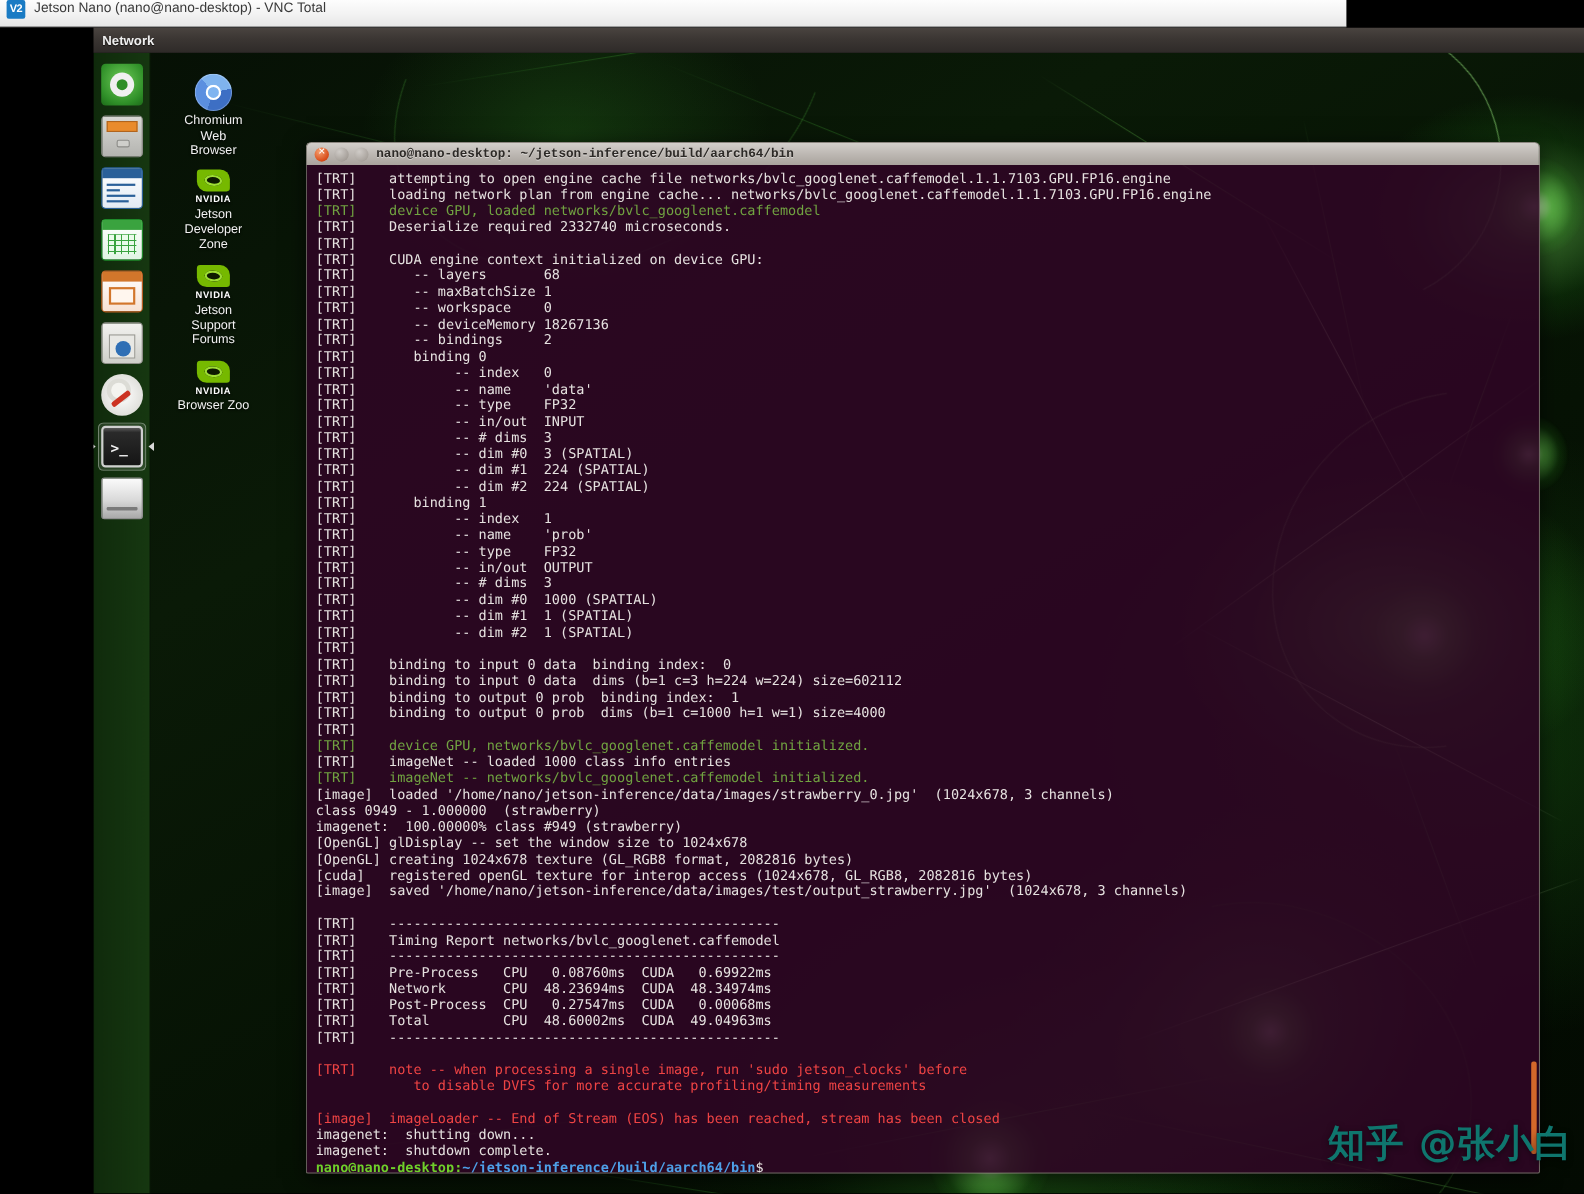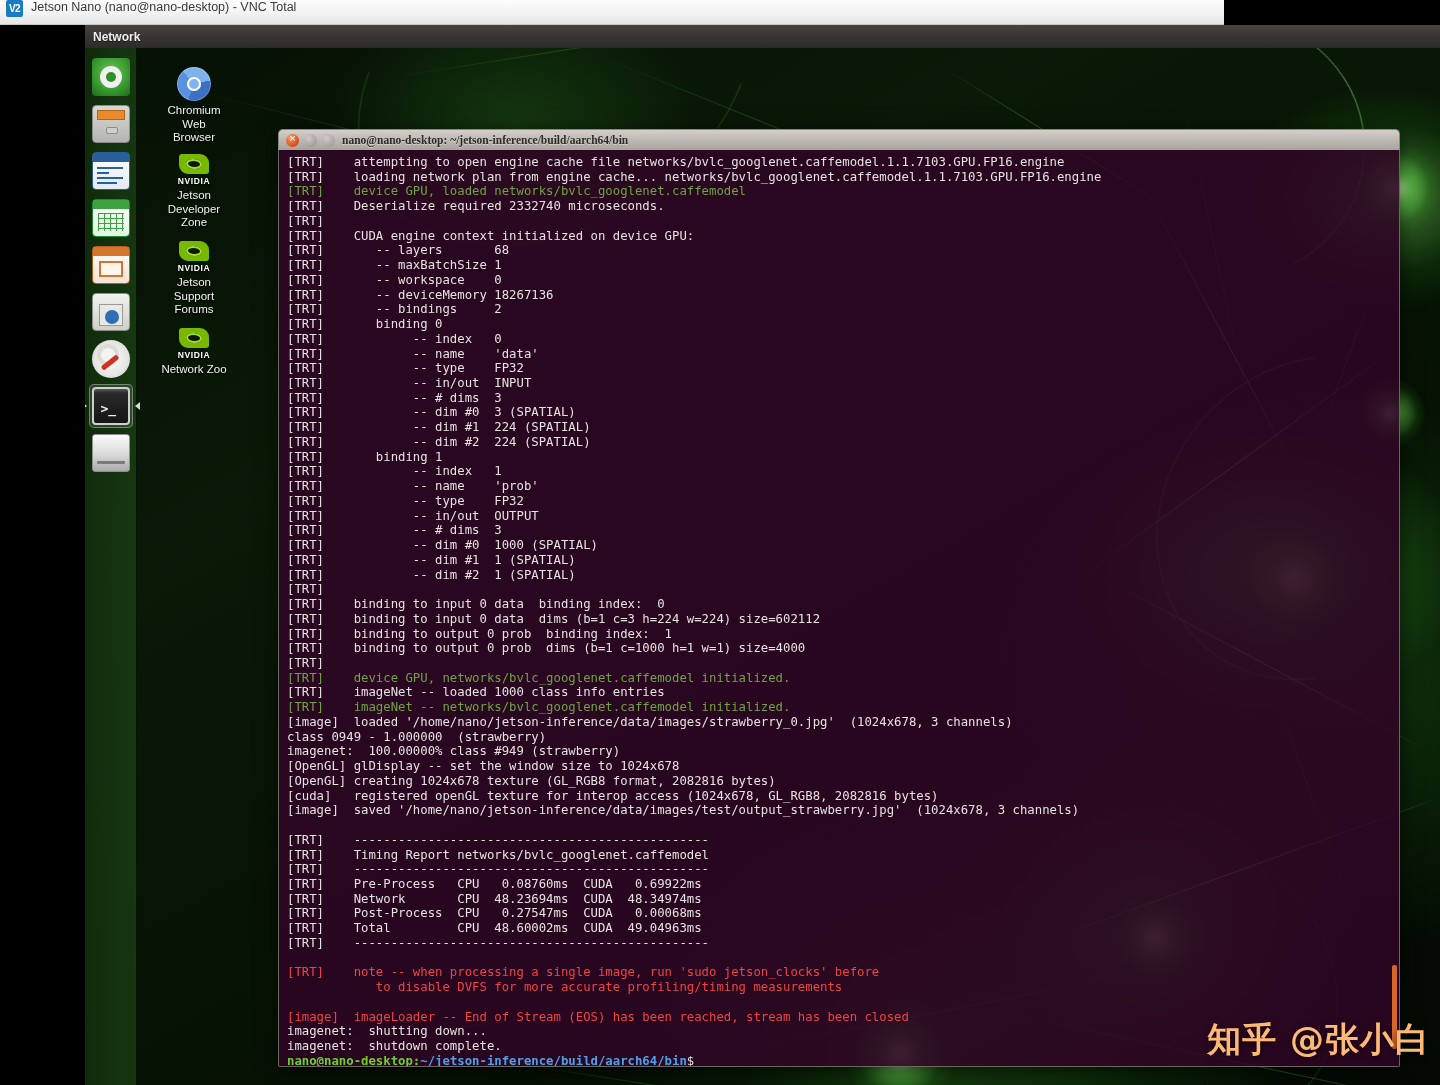--- a/index.html
+++ b/index.html
@@ -157,21 +157,21 @@
   }
   .wbtn { width:13px; height:13px; border-radius:50%; margin-left:5px; }
   .wbtn.close { background:radial-gradient(circle at 35% 30%, #f5a070, #d84a17 70%, #9c3007); margin-left:7px; position:relative; }
   .wbtn.close::after{content:"×";position:absolute;left:0;top:-2px;width:13px;text-align:center;color:#fff;font-size:11px;line-height:13px;}
   .wbtn.min { background:radial-gradient(circle at 35% 30%, #cfcbc7, #a6a09a 70%, #837d77); }
   .wbtn.max { background:radial-gradient(circle at 35% 30%, #cfcbc7, #aaa49e 70%, #8a847e); }
   #term-title-text {
     position:absolute; left:0; right:0; text-align:left; padding-left:63px;
     font-size:11.5px; font-weight:bold; color:#2d2a27;
     text-shadow:0 1px 0 rgba(255,255,255,.45);
-    font-family:Liberation Serif, serif; pointer-events:none;
+    font-family:Liberation Mono, monospace; pointer-events:none;
   }
   #term-body {
     position:relative; width:100%; height:917px;
     background:rgba(45,6,36,.90);
     border:1px solid #6d6761; border-top:none; border-bottom-left-radius:2px; border-bottom-right-radius:2px;
     overflow:hidden;
   }
   #term-text {
     position:absolute; left:0; top:5px; padding:0 8px;
     font-family:"DejaVu Sans Mono", monospace;
@@ -186,21 +186,21 @@
     position:absolute; right:1px; top:0; width:5px; height:917px; background:transparent;
   }
   #term-scroll-thumb {
     position:absolute; right:1px; bottom:18px; width:5px; height:84px;
     background:#d4682a; border-radius:2px;
   }
 
   
   #watermark {
     position:absolute; right:10px; bottom:22px; z-index:20;
-    color:#fdba74; font-size:34px; font-weight:bold;
+    color:#0f766e; font-size:34px; font-weight:bold;
     font-family:"DejaVu Sans", sans-serif;
     text-shadow:0 2px 6px rgba(0,0,0,.55); letter-spacing:1px;
     white-space:nowrap;
   }
 </style>
 </head>
 <body>
 
 <div id="vnc-window">
 
@@ -334,21 +334,21 @@
 Forums</div>
     </div>
 
     <div class="desk-icon" style="left:148px;top:299px;">
       <div class="art">
         <div class="nv-art">
             <div class="nv-eye"></div>
             <div class="nv-word">NVIDIA</div>
           </div>
       </div>
-      <div style="white-space:pre-line;margin-top:-2px">Network Zoo</div>
+      <div style="white-space:pre-line;margin-top:-2px">Browser Zoo</div>
     </div>
 
     <div id="term-window">
       <div id="term-titlebar">
         <div class="wbtn close"></div>
         <div class="wbtn min"></div>
         <div class="wbtn max"></div>
         <div id="term-title-text">nano@nano-desktop: ~/jetson-inference/build/aarch64/bin</div>
       </div>
       <div id="term-body">

